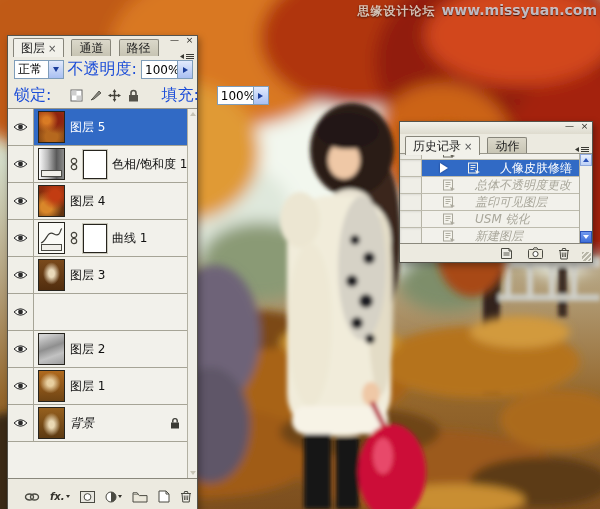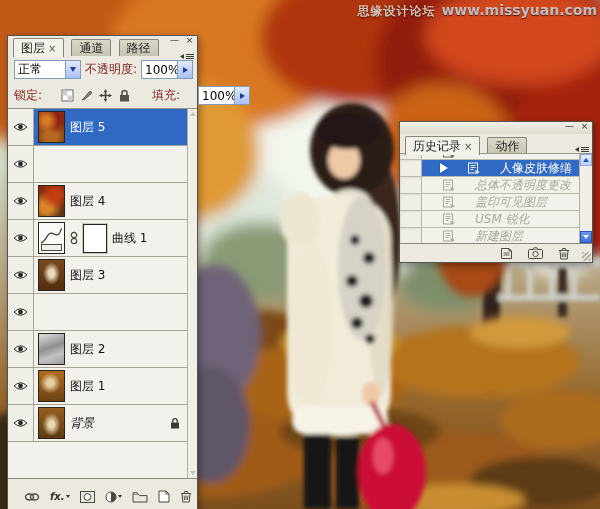--- a/index.html
+++ b/index.html
@@ -24,21 +24,21 @@
   .winbtns { position:absolute; top:0; right:2px; display:flex; gap:4px; z-index:3; }
   .winbtn { width:11px; height:10px; font-size:9px; line-height:9px; text-align:center; color:#2e2c26; cursor:default; }
   .menu-btn { position:absolute; right:2px; top:10px; z-index:3; }
 
   .arr-d { width:0; height:0; border-left:3.5px solid transparent; border-right:3.5px solid transparent; border-top:5px solid #1b3e9b; }
   .arr-r { width:0; height:0; border-top:3.5px solid transparent; border-bottom:3.5px solid transparent; border-left:5px solid #1b3e9b; }
   .combo { display:flex; align-items:center; height:19px; background:#fff; border:1px solid #7f9db9; }
   .combo-text { flex:1; font-size:12px; padding:16px 3px; color:#000; white-space:nowrap; overflow:hidden; }
   .combo-btn { width:15px; height:100%; display:flex; align-items:center; justify-content:center;
                background:linear-gradient(#e2eafc,#a9c0f2); border-left:1px solid #7f9db9; }
-  .lbl { font-size:12px; color:#7f1d1d; white-space:nowrap; }
+  .lbl { font-size:16px; color:#1d4ed8; white-space:nowrap; }
 
   
   #layers-palette { left:7px; top:35px; width:191px; height:480px; z-index:5; }
   .lp-blendrow { height:27px; display:flex; align-items:center; gap:4px; padding:0 4px 0 6px; }
   .lp-lockrow  { height:25px; display:flex; align-items:center; gap:18px; padding:0 4px 0 6px; }
   .lock-icons { display:flex; align-items:center; gap:4px; margin-right:2px; }
   .lock-ico { display:inline-flex; width:15px; height:15px; align-items:center; justify-content:center; }
   .lp-list { flex:1; position:relative; background:#f2f1eb; border-top:1px solid #98968a; overflow:hidden; padding-right:10px; }
   .layer-row { height:37px; display:flex; border-bottom:1px solid #a6a496; }
   .eye-cell { width:26px; flex:none; border-right:1px solid #a6a496; display:flex; align-items:center; justify-content:center; background:#f0efe8; }
@@ -298,20 +298,31 @@
         </span>
       </div>
 
       <div class="layer-row">
         <span class="eye-cell">
           <svg width="15" height="10" viewBox="0 0 15 10">
               <path d="M1,5 Q7.5,-1.5 14,5 Q7.5,11.5 1,5 Z" fill="#f8f8f4" stroke="#2a2a2a"></path>
               <circle cx="7.5" cy="5" r="2.4" fill="#2a2a2a"></circle>
             </svg>
         </span>
+        <span class="row-body">
+          <span class="thumb adj-thumb t-huesat"></span>
+          <span class="link8">
+            <svg width="8" height="14" viewBox="0 0 8 14">
+                <circle cx="4" cy="4" r="2.7" fill="none" stroke="#44423a" stroke-width="1.2"></circle>
+                <circle cx="4" cy="10" r="2.7" fill="none" stroke="#44423a" stroke-width="1.2"></circle>
+              </svg>
+          </span>
+          <span class="mask-thumb"></span>
+          <span class="layer-name">色相/饱和度 1</span>
+        </span>
       </div>
 
       <div class="layer-row">
         <span class="eye-cell">
           <svg width="15" height="10" viewBox="0 0 15 10">
               <path d="M1,5 Q7.5,-1.5 14,5 Q7.5,11.5 1,5 Z" fill="#f8f8f4" stroke="#2a2a2a"></path>
               <circle cx="7.5" cy="5" r="2.4" fill="#2a2a2a"></circle>
             </svg>
         </span>
         <span class="row-body">

